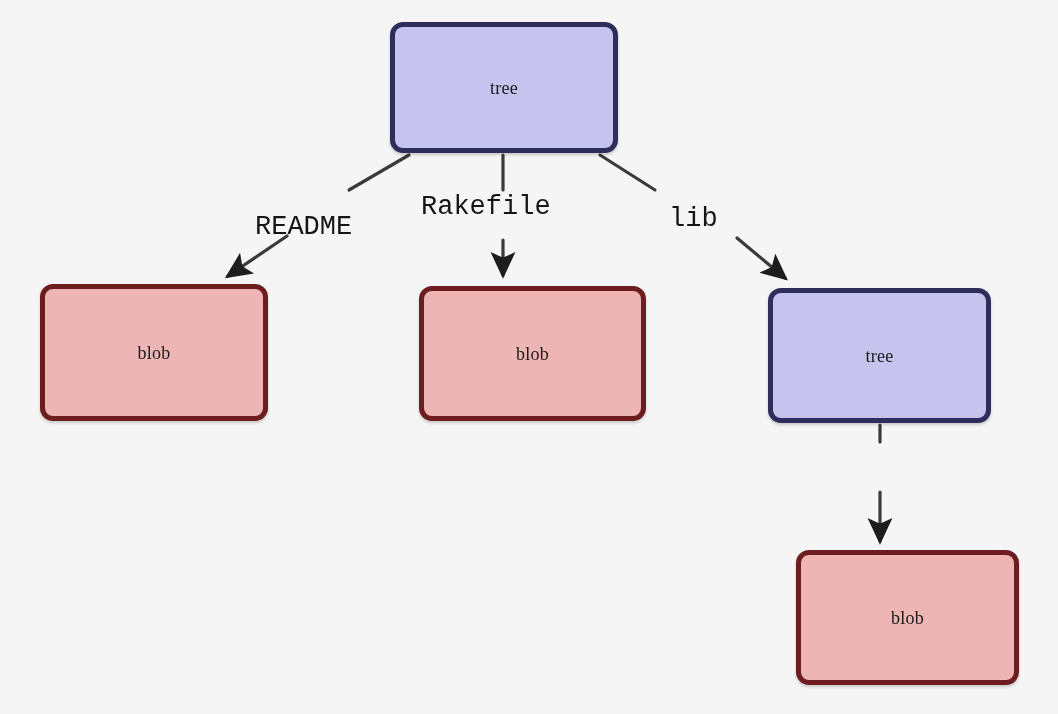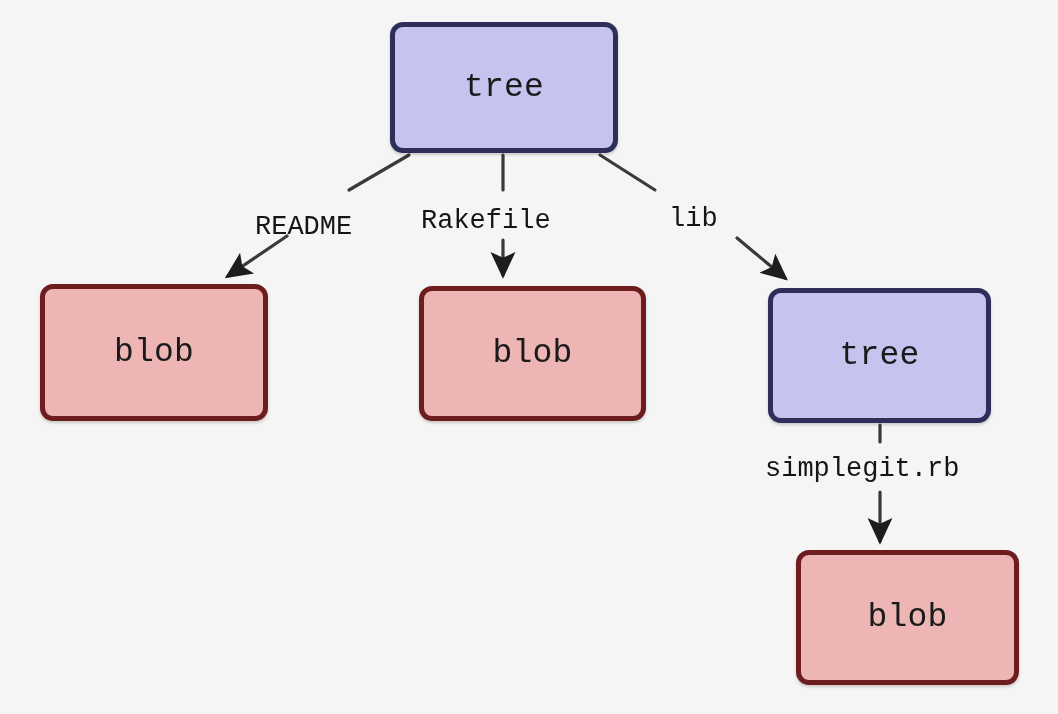--- a/index.html
+++ b/index.html
@@ -43,22 +43,22 @@
     border-color: #2e2d5c;
     box-shadow: 0 2px 3px rgba(0,0,0,0.18);
   }
   .node-blob {
     background: #eeb5b5;
     border-color: #6d1d1d;
     box-shadow: 0 2px 3px rgba(0,0,0,0.18);
     margin-left: 28px;
   }
   .node-label {
-    font-family: Liberation Mono, monospace;
-    font-size: 33px;
+    font-family: Liberation Serif, serif;
+    font-size: 18px;
     color: #1a1a1a;
     letter-spacing: 0.2px;
     line-height: 1;
     user-select: none;
   }
   .edge-label {
     position: absolute;
     font-family: "Liberation Mono", monospace;
     font-size: 27px;
     color: #151515;
@@ -116,19 +116,18 @@
   <div class="node node-tree" style="left:768px; top:288px; width:223px; height:135px;">
     <span class="node-label">tree</span>
   </div>
 
   <div class="node node-blob" style="left:768px; top:550px; width:223px; height:135px;">
     <span class="node-label">blob</span>
   </div>
 
   <div class="edge-label" style="left:255px; top:214px;">README</div>
 
-  <div class="edge-label" style="left:421px; top:208px;">Rakefile</div>
+  <div class="edge-label" style="left:421px; top:194px;">Rakefile</div>
 
   <div class="edge-label" style="left:669px; top:206px;font-family:Liberation Mono, monospace;">lib</div>
 
-  <div class="edge-label" style="left:765px; top:456px;">simplegit.rb</div>
 
 </div>
 
 </body></html>

